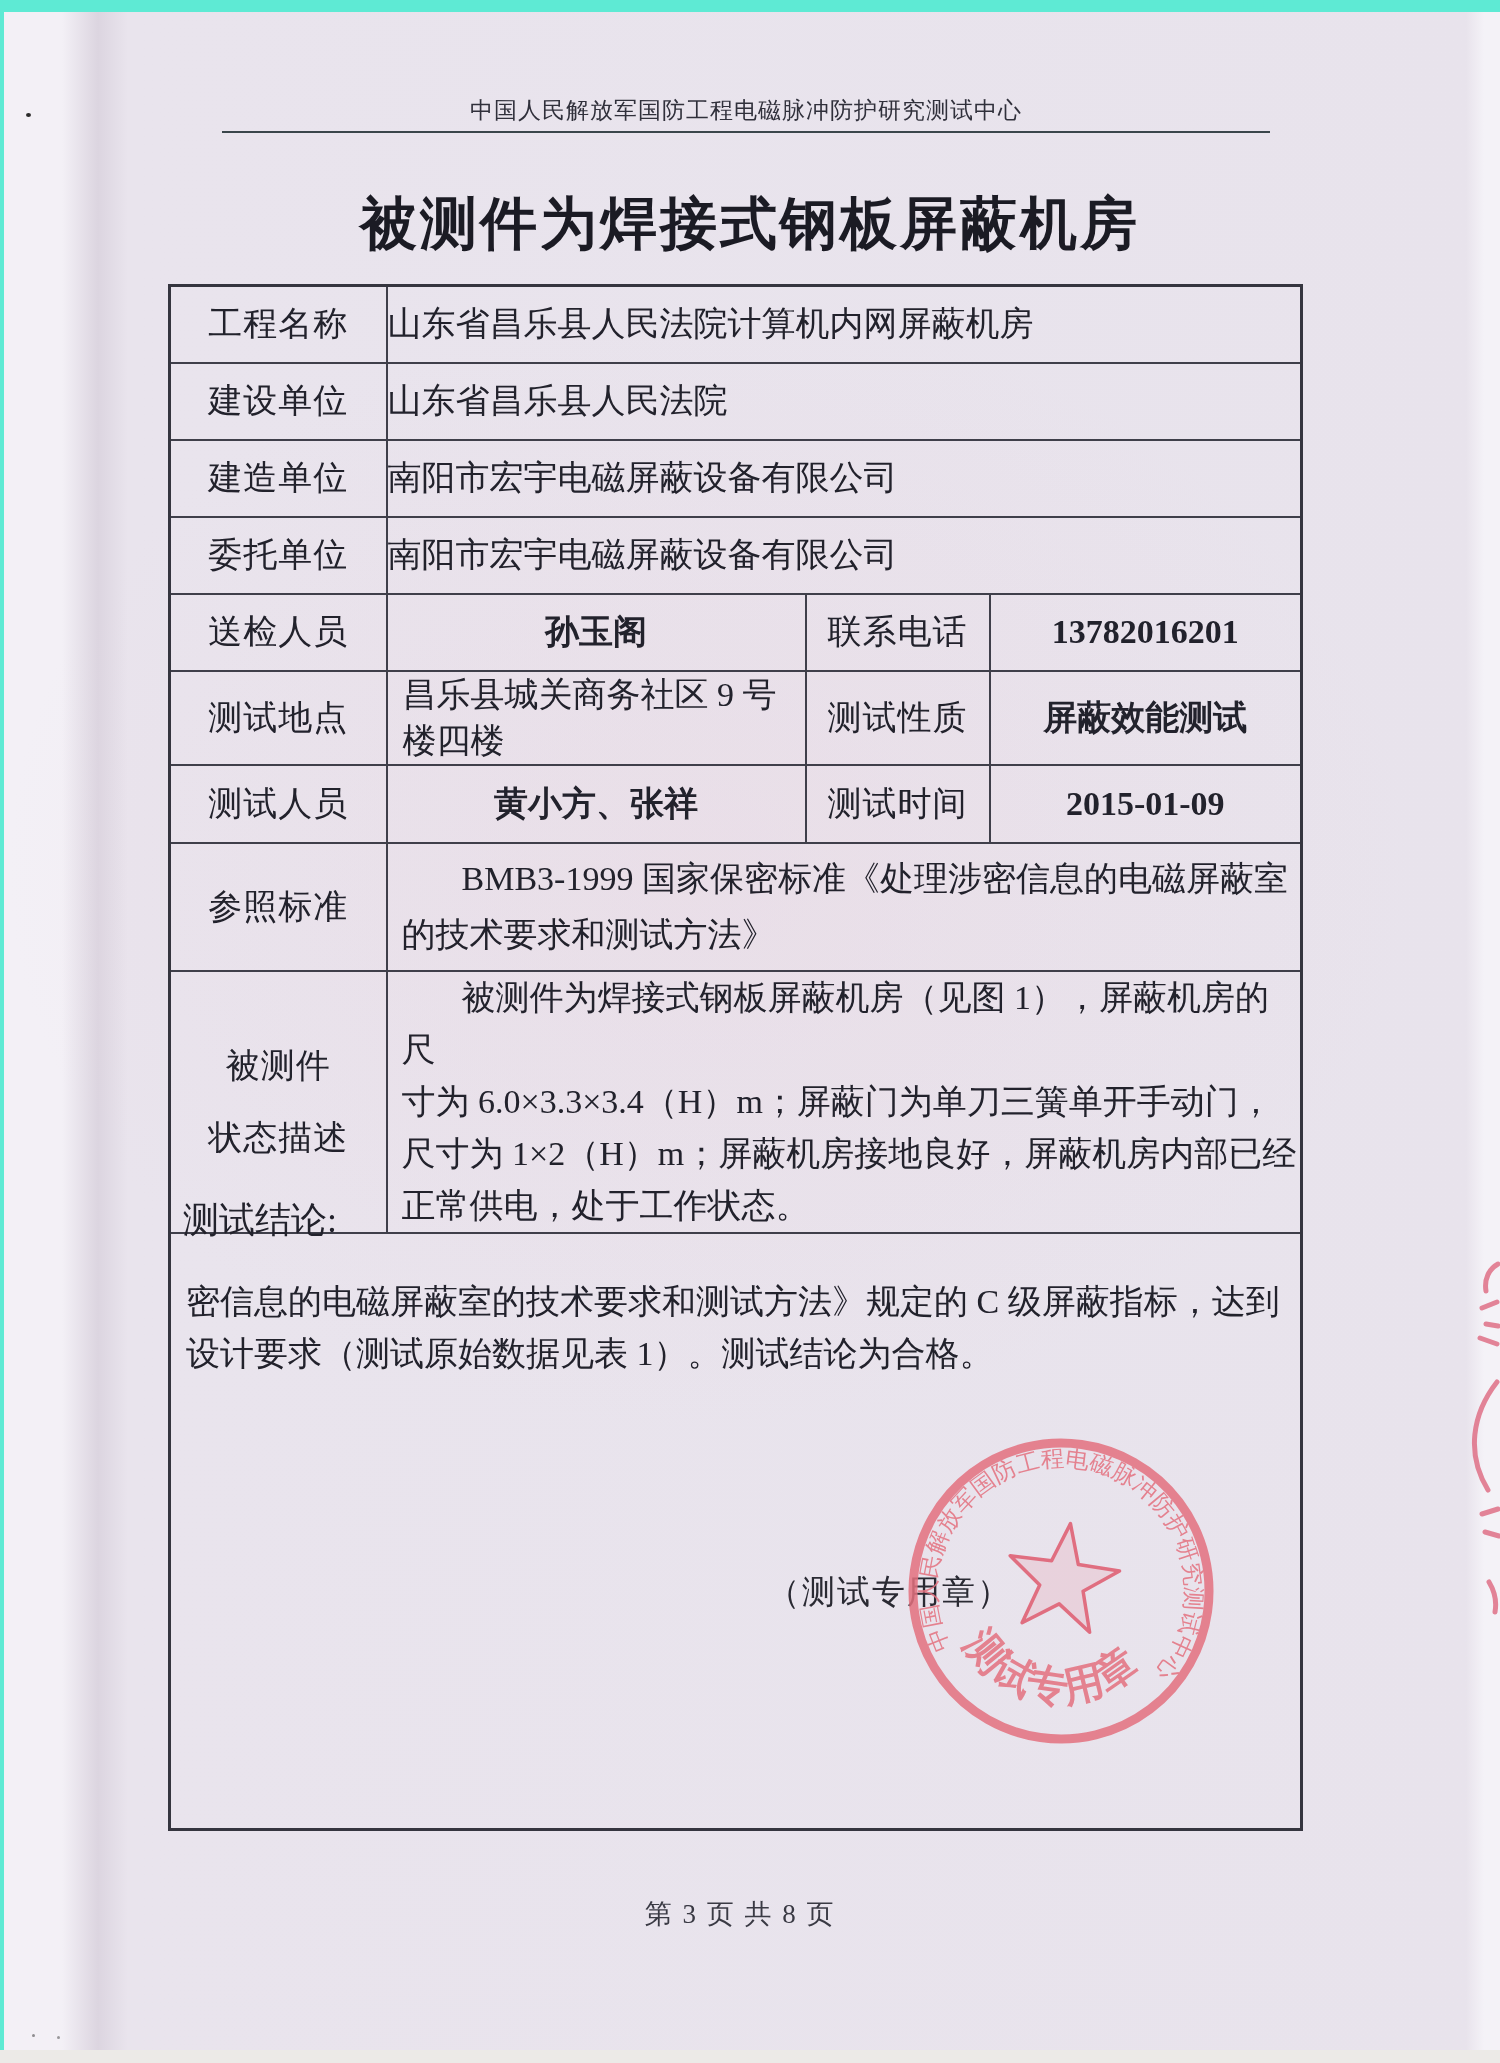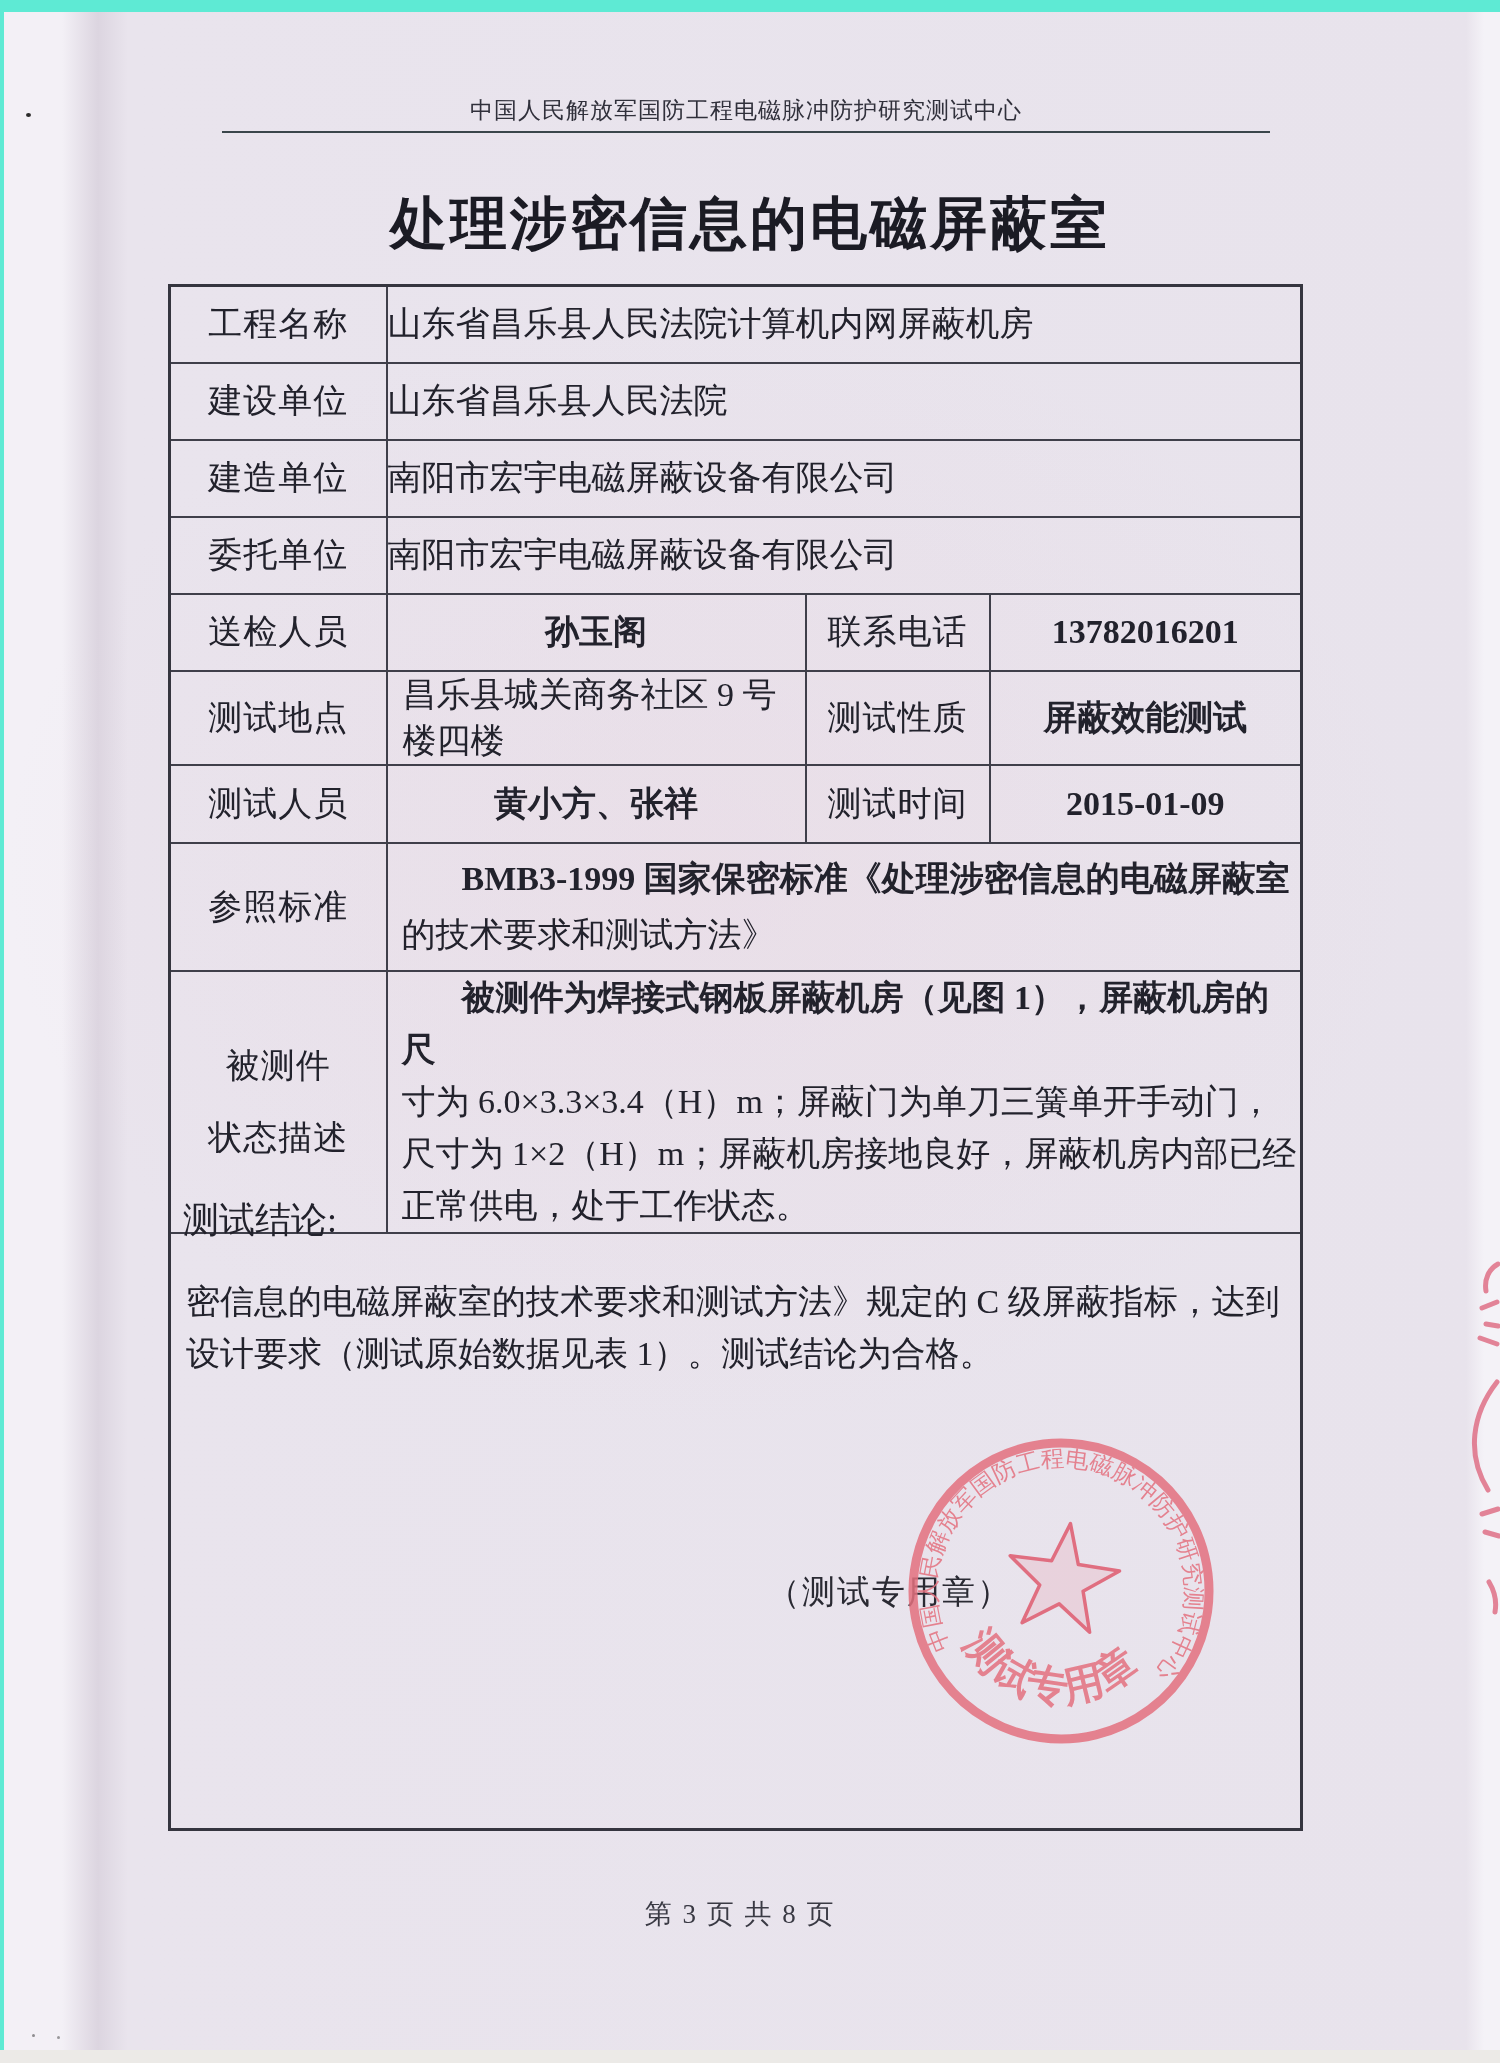--- a/index.html
+++ b/index.html
@@ -20,21 +20,21 @@
     font-size:57px;letter-spacing:3px;color:#1b1b24;}
   .tablewrap{position:absolute;left:168px;top:284px;}
   table.report{border-collapse:collapse;table-layout:fixed;width:1132px;}
   table.report td{border:2px solid #3f3f4a;font-size:34px;color:#22222c;vertical-align:middle;padding:0;}
   table.report{border:3px solid #35353f;padding-left:8px;}
   td.lbl{text-align:center;letter-spacing:1px;}
   td.val-left{padding-left:34px;}
   td.val-center{text-align:center;font-weight:bold;}
   .pad-lines{padding-left:15px;line-height:46px;}
   .std-lines{padding-left:14px;line-height:56px;}
-  .std-lines .indent, .dut-lines .indent{text-indent:60px;font-weight:bold;}
+  .std-lines .indent, .dut-lines .indent{text-indent:60px;}
   .dut-lines{padding-left:14px;line-height:52px;}
   .lbl-two-line{line-height:72px;letter-spacing:1px;}
   td.concl-cell{vertical-align:top;}
   .concl-label{position:absolute;left:183px;top:1196px;font-size:36px;color:#22222c;}
   .concl-par{position:absolute;left:186px;top:1276px;width:1110px;font-size:34px;line-height:52px;color:#22222c;}
   .concl-par .indent{text-indent:64px;}
   .stamp-caption{position:absolute;left:767px;top:1570px;font-size:33px;letter-spacing:2px;color:#2a2a33;}
   svg.stamp{position:absolute;left:902px;top:1432px;}
   svg.edge-stamp{position:absolute;left:1452px;top:1252px;}
   .page-footer{position:absolute;left:0;top:1896px;width:1480px;text-align:center;
@@ -46,21 +46,21 @@
 </style>
 </head>
 <body>
 
 <div class="page">
   <div class="paper"></div>
 
   <div class="header-text">中国人民解放军国防工程电磁脉冲防护研究测试中心</div>
   <div class="header-rule"></div>
 
-  <div class="doc-title">处理涉密信息的电磁屏蔽室</div>
+  <div class="doc-title">被测件为焊接式钢板屏蔽机房</div>
 
   <div class="tablewrap">
     <table class="report">
       <colgroup>
           <col style="width:217px">
           <col style="width:419px">
           <col style="width:184px">
           <col style="width:312px">
         </colgroup>
       <tbody>

